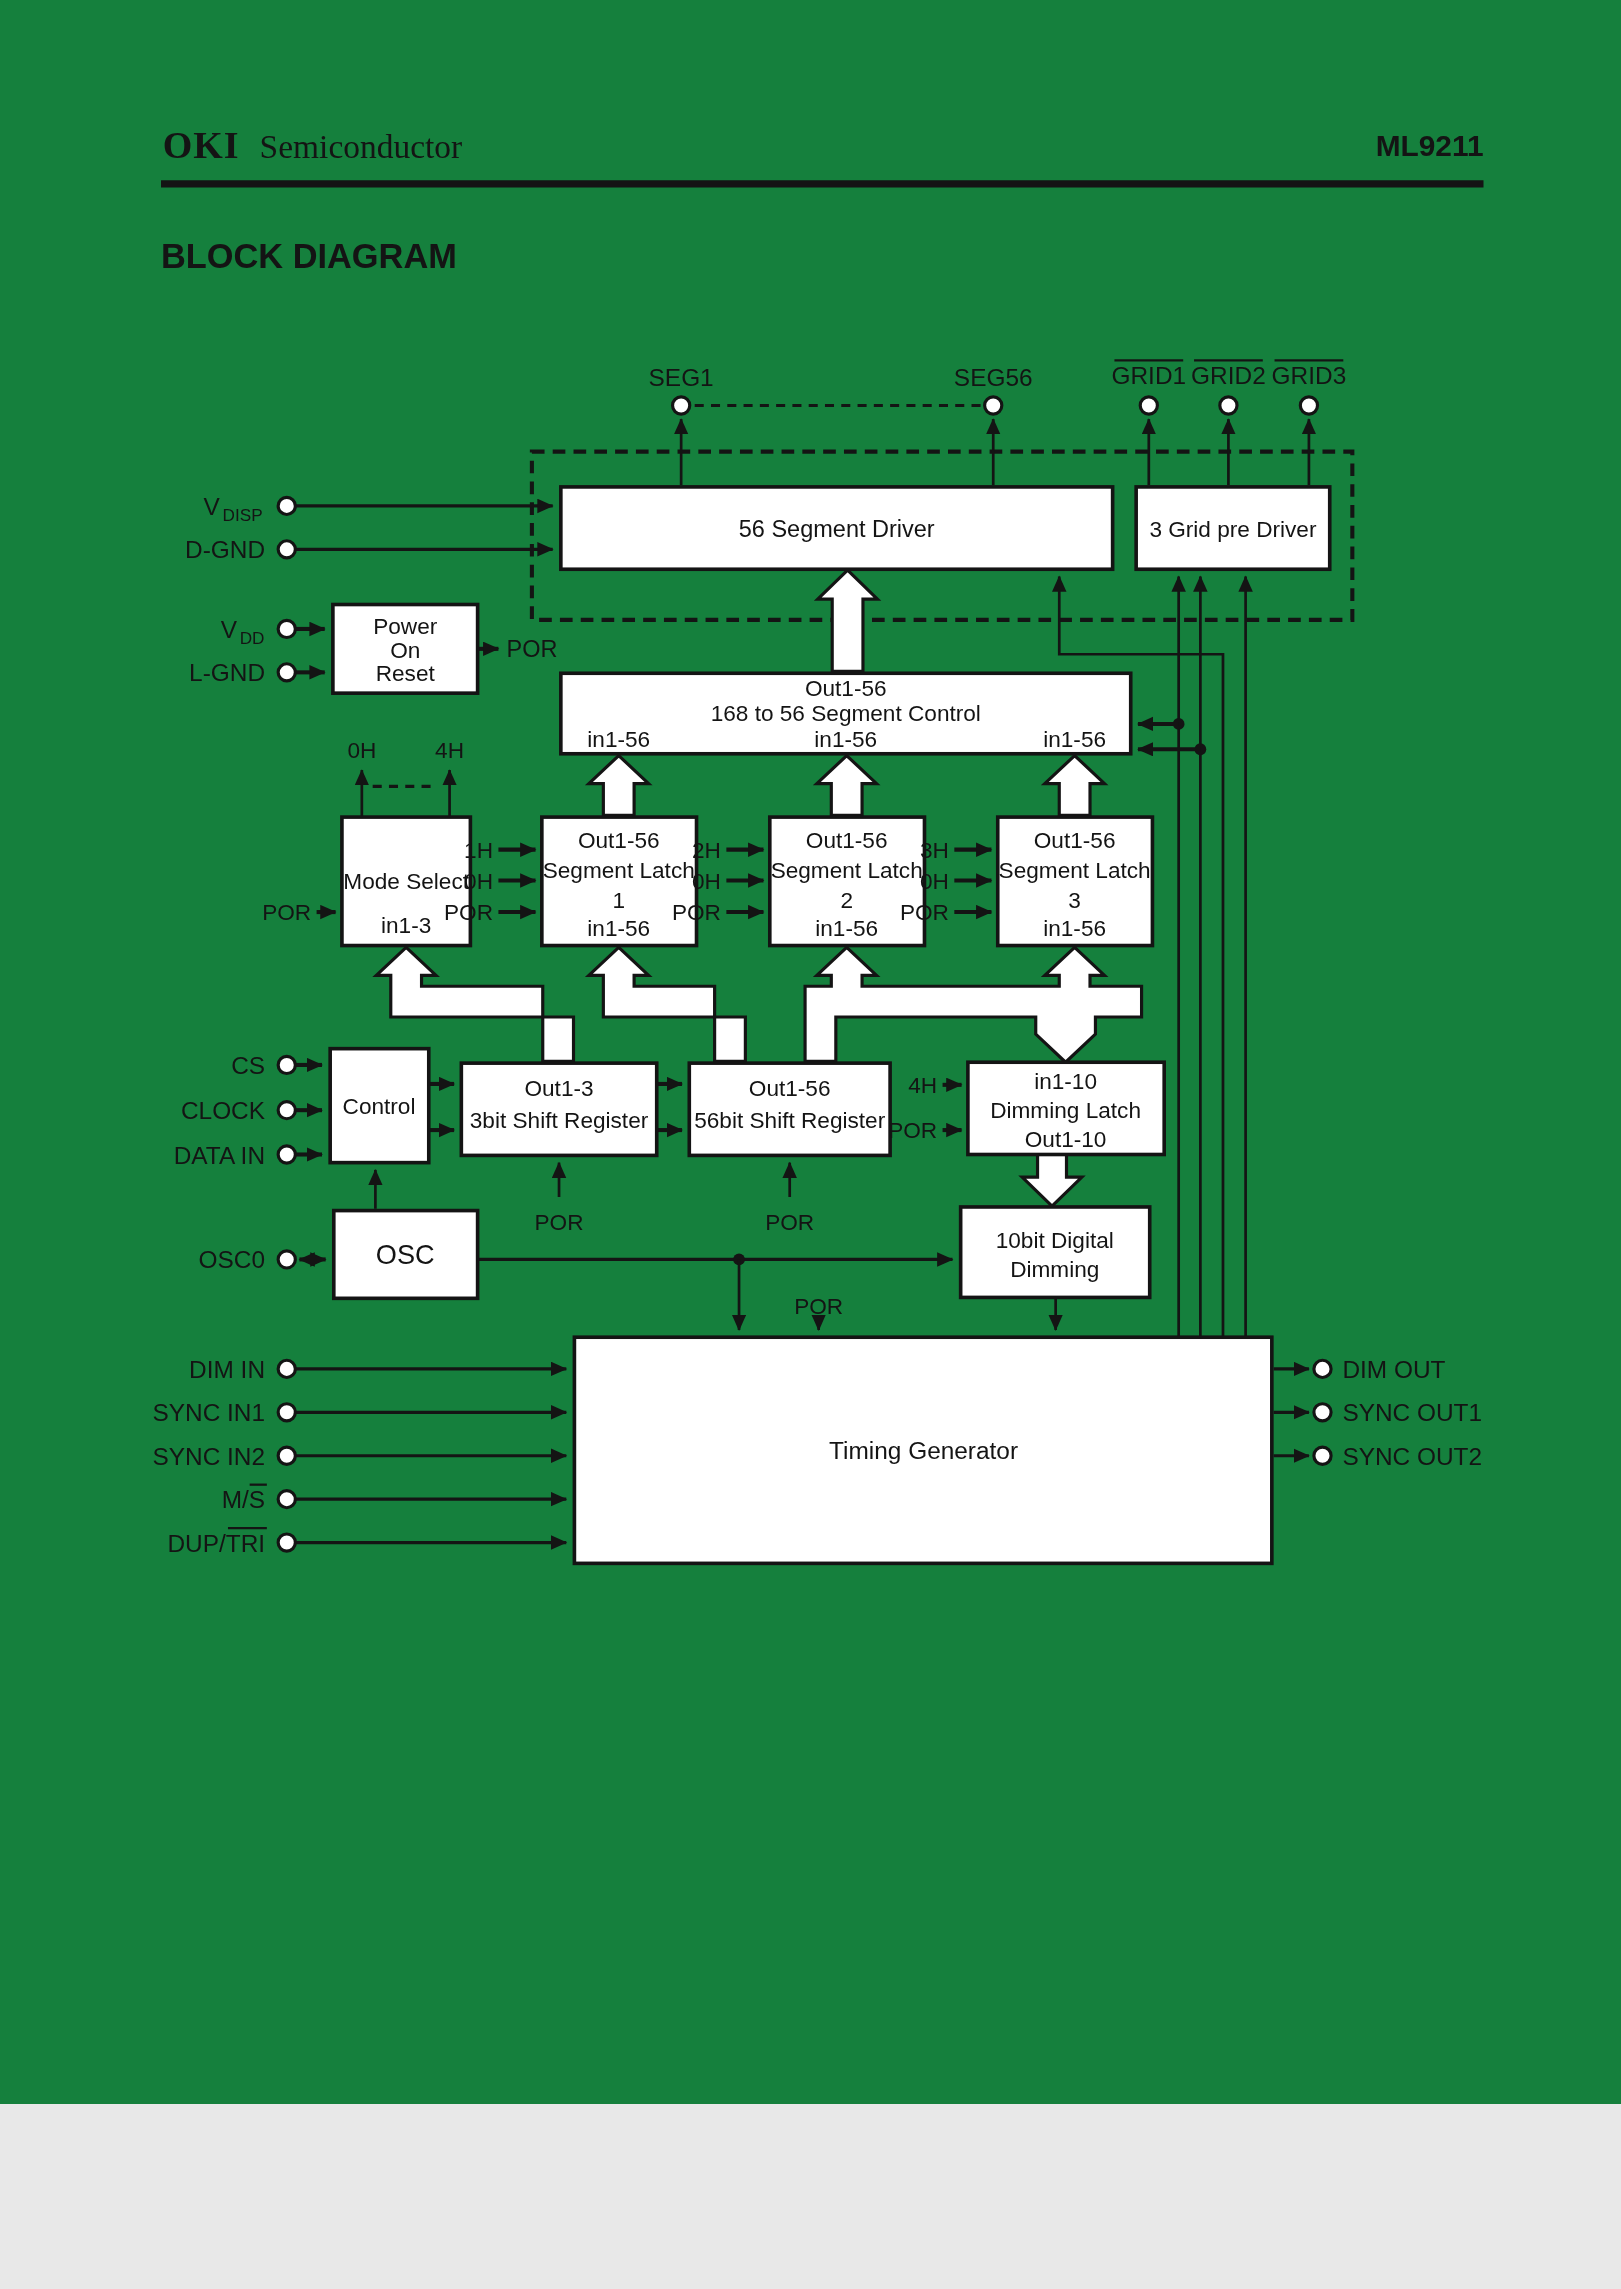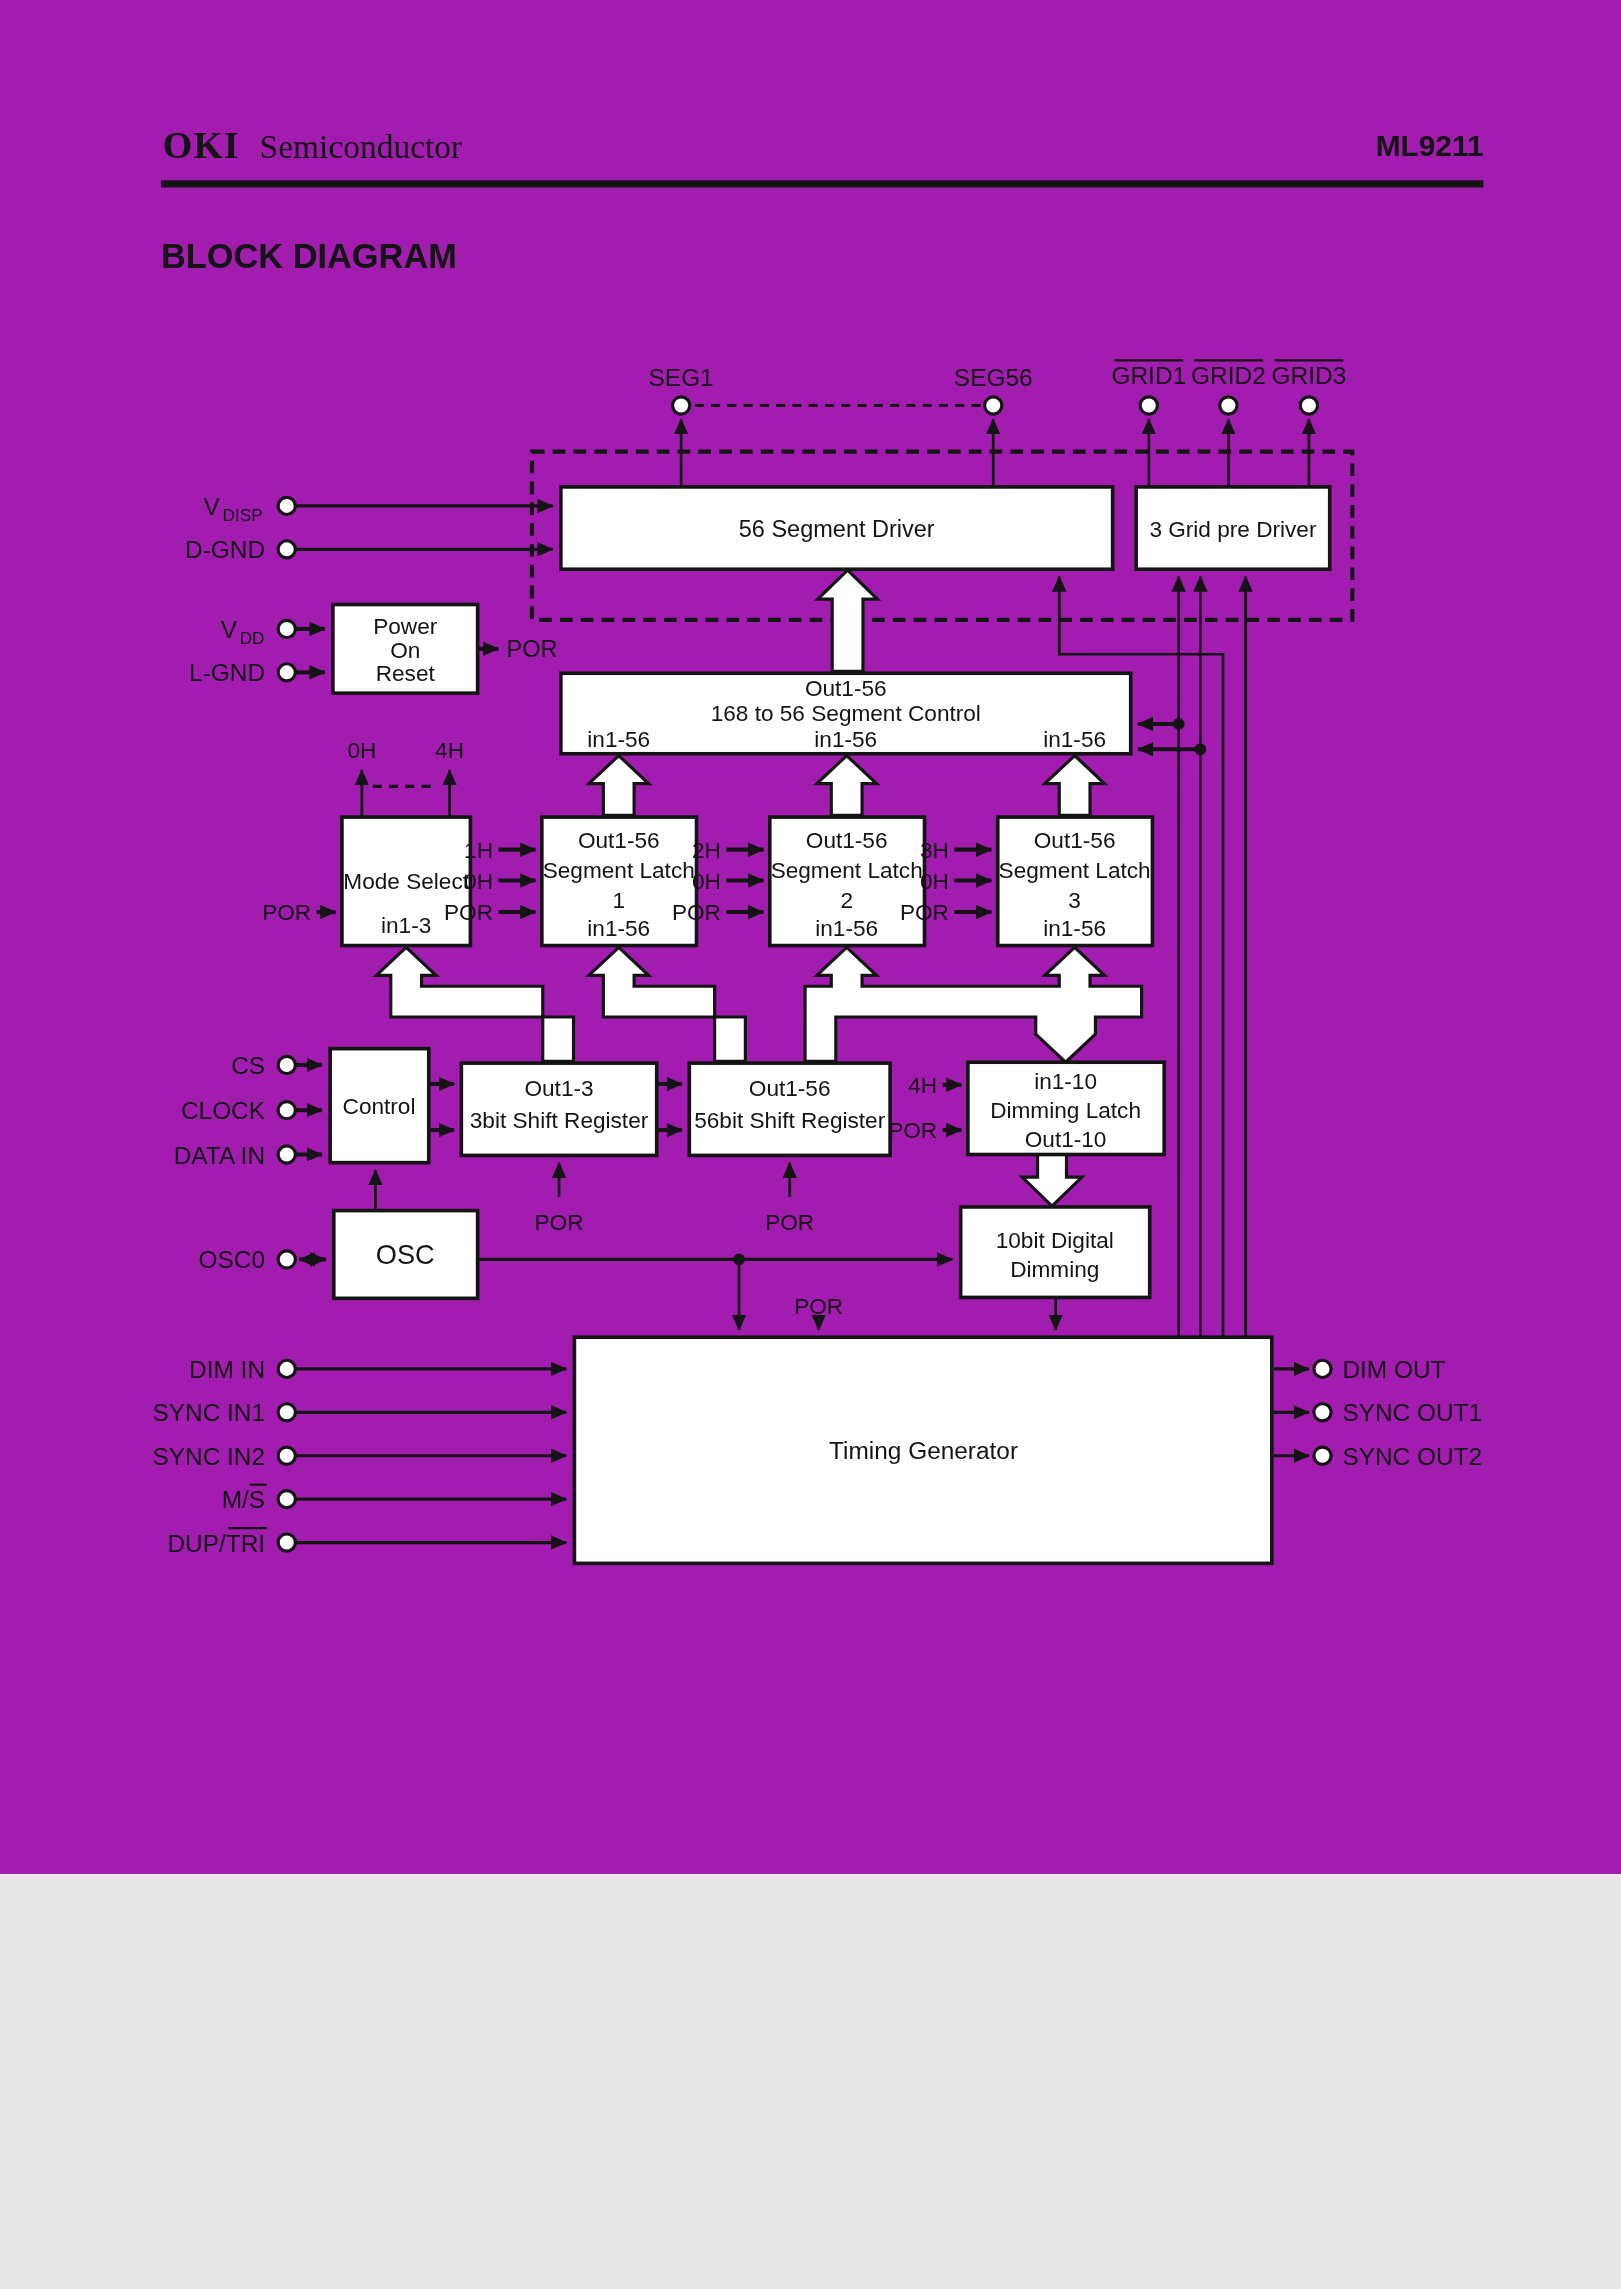--- a/index.html
+++ b/index.html
@@ -1,16 +1,16 @@
 <!DOCTYPE html>
 <html style="font-size:14.5px"><head>
 <meta charset="utf-8">
 <style>
   html,body{margin:0;padding:0;background:#e8e8e8;}
-  .page{width:1621px;height:1874px;background:#a21caf;position:relative;margin:0 auto;}
+  .page{width:1621px;height:2104px;background:#15803d;position:relative;margin:0 auto;}
   svg{display:block;}
   text{fill:#141414;}
   .sans{font-family:"Liberation Sans", sans-serif;}
   .serif{font-family:"Liberation Serif", serif;}
   .t26{font-size:26px;}
   .t25{font-size:25px;}
   .t27{font-size:27px;}
   .t30{font-size:30px;}
   .t19{font-size:19px;}
   .box{fill:#ffffff;stroke:#141414;stroke-width:4;}

